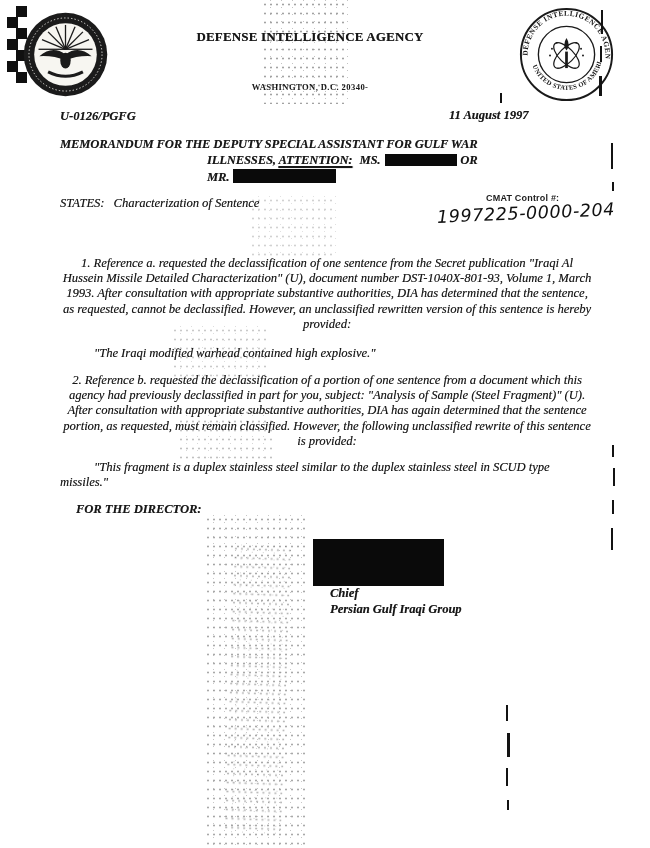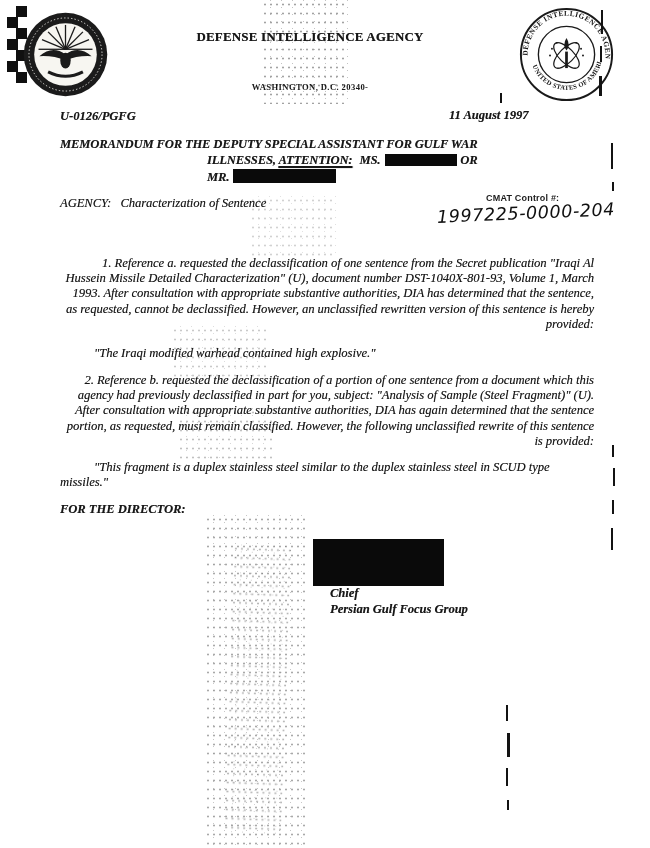--- a/index.html
+++ b/index.html
@@ -20,21 +20,21 @@
   .ms-box{width:72px;height:12px;margin:0 3px 0 5px;}
   .mr-box{width:103px;height:14px;margin-left:4px;}
   .sig-box{left:313px;top:539px;width:131px;height:47px;background:#0a0a0a;}
   .attn{text-decoration:underline;text-decoration-thickness:1.5px;text-underline-offset:2px;}
   .cmat-label{font-family:"Liberation Sans",sans-serif;font-size:9px;font-weight:bold;
               letter-spacing:0.2px;color:#1d1d1d;}
   .handwrite{font-family:"DejaVu Sans",sans-serif;font-style:italic;font-size:17.5px;
              letter-spacing:0.6px;transform:rotate(-2.5deg);color:#101010;white-space:nowrap;}
   .ref-label{display:inline-block;width:79px;}
   .ref-letter{display:inline-block;width:27px;}
-  .para{width:534px;text-align:right;}
+  .para{width:534px;text-align:center;}
   .q{ text-indent:34px;width:538px;}
   .speckle{
     background-image:
       radial-gradient(rgba(15,15,15,0.85) 0.55px, transparent 0.95px),
       radial-gradient(rgba(15,15,15,0.55) 0.45px, transparent 0.85px);
     background-size:6px 9px,11px 7px;background-position:0 0,3px 4px;
     pointer-events:none;
   }
   .dash{background:#131313;}
   svg text{font-family:"Liberation Serif",serif;font-weight:bold;fill:#161616;}
@@ -115,39 +115,39 @@
   <div class="abs t b caps" style="left:207px;top:153px">
     <span>ILLNESSES,</span>
     <span class="attn">ATTENTION:</span>
     <span style="margin-left:4px">MS.</span><span class="redact ms-box"></span><span>OR</span>
   </div>
   <div class="abs t b caps" style="left:207px;top:169px">
     <span>MR.</span><span class="redact mr-box"></span>
   </div>
 
   <div class="abs t" style="left:60px;top:196px">
-    <span>AGENCY:</span>
+    <span>STATES:</span>
     <span style="margin-left:6px">Characterization of Sentence</span>
   </div>
 
   <div class="abs cmat-label" style="left:486px;top:193px">CMAT Control #:</div>
   <div class="abs handwrite" style="left:437px;top:203px">1997225-0000-204</div>
 
   <div class="abs t b" style="left:60px;top:221px">
   </div>
 
   <div class="abs t para" style="left:60px;top:256px">1.   Reference a. requested the declassification of one sentence from the Secret publication "Iraqi Al Hussein Missile Detailed Characterization" (U), document number DST-1040X-801-93, Volume 1, March 1993.  After consultation with appropriate substantive authorities, DIA has determined that the sentence, as requested, cannot be declassified.  However, an unclassified rewritten version of this sentence is hereby provided:</div>
   <div class="abs t q" style="left:60px;top:346px">"The Iraqi modified warhead contained high explosive."</div>
   <div class="abs t para" style="left:60px;top:373px">2.  Reference b. requested the declassification of a portion of one sentence from a document which this agency had previously declassified in part for you, subject: "Analysis of Sample (Steel Fragment)" (U).  After consultation with appropriate substantive authorities, DIA has again determined that the sentence portion, as requested, must remain classified.  However, the following unclassified rewrite of this sentence is provided:</div>
   <div class="abs t q" style="left:60px;top:460px">"This fragment is a duplex stainless steel similar to the duplex stainless steel in SCUD type missiles."</div>
 
-  <div class="abs t b" style="left:60px;top:502px">FOR THE DIRECTOR:</div>
+  <div class="abs t b" style="left:76px;top:502px">FOR THE DIRECTOR:</div>
   <div class="abs sig-box"></div>
   <div class="abs t b" style="left:330px;top:586px">Chief</div>
-  <div class="abs t b" style="left:330px;top:602px">Persian Gulf Focus Group</div>
+  <div class="abs t b" style="left:330px;top:602px">Persian Gulf Iraqi Group</div>
 
   <div class="abs speckle" style="left:262px;top:0;width:86px;height:104px;opacity:.45"></div>
   <div class="abs speckle" style="left:250px;top:196px;width:86px;height:62px;opacity:.22"></div>
   <div class="abs speckle" style="left:172px;top:326px;width:96px;height:52px;opacity:.26"></div>
   <div class="abs speckle" style="left:178px;top:408px;width:96px;height:58px;opacity:.3"></div>
   <div class="abs speckle" style="left:205px;top:515px;width:104px;height:333px;opacity:.42"></div>
   <div class="abs speckle" style="left:228px;top:545px;width:58px;height:290px;opacity:.35;transform:rotate(2deg)"></div>
 
   <div class="abs dash" style="left:601px;top:10px;width:2px;height:24px"></div>
   <div class="abs dash" style="left:600px;top:46px;width:2px;height:16px"></div>

